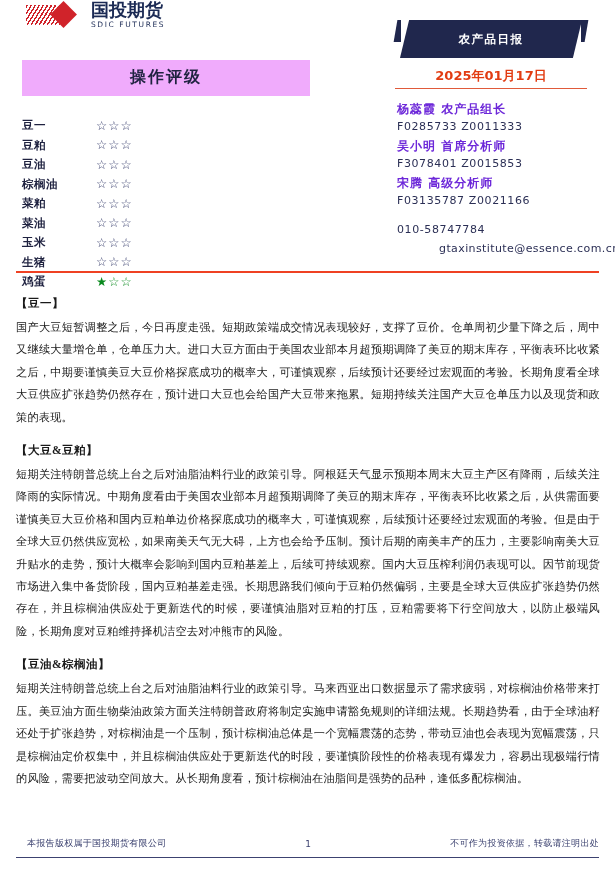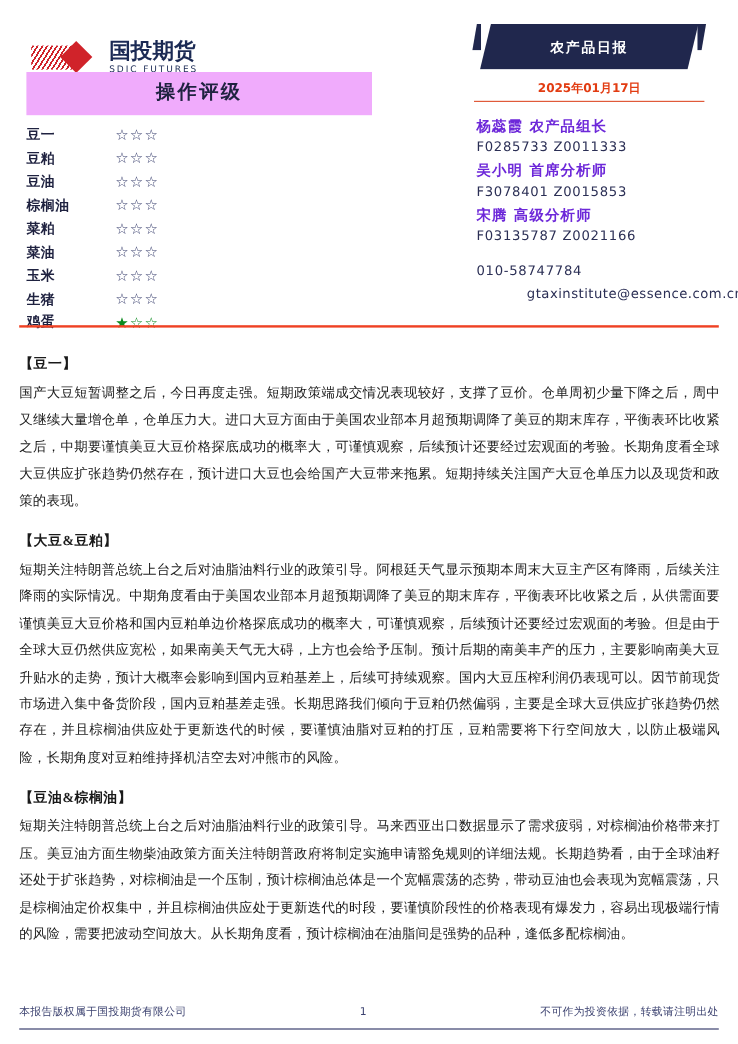--- a/index.html
+++ b/index.html
@@ -26,21 +26,21 @@
   
   .header {
     position: relative;
     height: 282px;
   }
 
   
   .logo-block {
     position: absolute;
     left: 26px;
-    top: 34px;
+    top: 1px;
     display: flex;
     align-items: center;
     gap: 5px;
   }
   .logo-mark {
     position: relative;
     width: 58px;
     height: 26px;
   }
   .logo-hatch {
@@ -96,21 +96,21 @@
     background: #f0abfc;
     text-align: center;
     font-size: 16px;
     font-weight: 700;
     color: #1f2240;
     padding: 7px 0 8px 0;
     letter-spacing: 2px;
     font-family: "DejaVu Serif", "Liberation Serif", serif;
   }
   .rating-rows {
-    padding-top: 7px;
+    padding-top: 20px;
   }
   .rating-row {
     display: flex;
     align-items: center;
     height: 19.5px;
   }
   .rating-name {
     width: 74px;
     font-size: 11.5px;
     font-weight: 700;
@@ -177,21 +177,21 @@
     letter-spacing: 1.5px;
     font-family: "DejaVu Serif", "Liberation Serif", serif;
   }
   .date-line {
     margin-top: 9px;
     text-align: center;
     width: 192px;
   }
   .date-text {
     color: #e23c12;
-    font-size: 10px;
+    font-size: 13px;
     font-weight: 700;
     letter-spacing: 0px;
   }
   .date-underline {
     margin-top: 3px;
     width: 192px;
     height: 1px;
     background: #e05a3a;
   }
   .people {
@@ -270,20 +270,21 @@
     background: #3c4270;
     margin-top: 7px;
   }
   .footer-row {
     display: flex;
     align-items: center;
     justify-content: space-between;
     font-size: 9px;
     color: #3c4270;
     letter-spacing: 0.3px;
+    margin-left: 11px;
   }
   .footer-center { flex: 0 0 auto; }
 </style>
 </head>
 <body>
 
 <div class="page">
 
   <div class="header">
 

